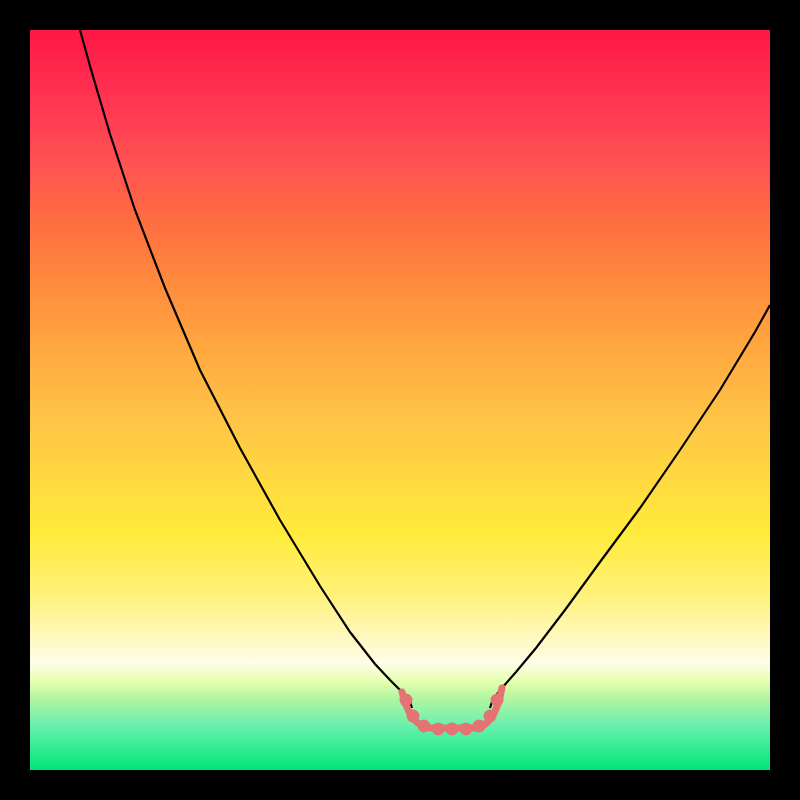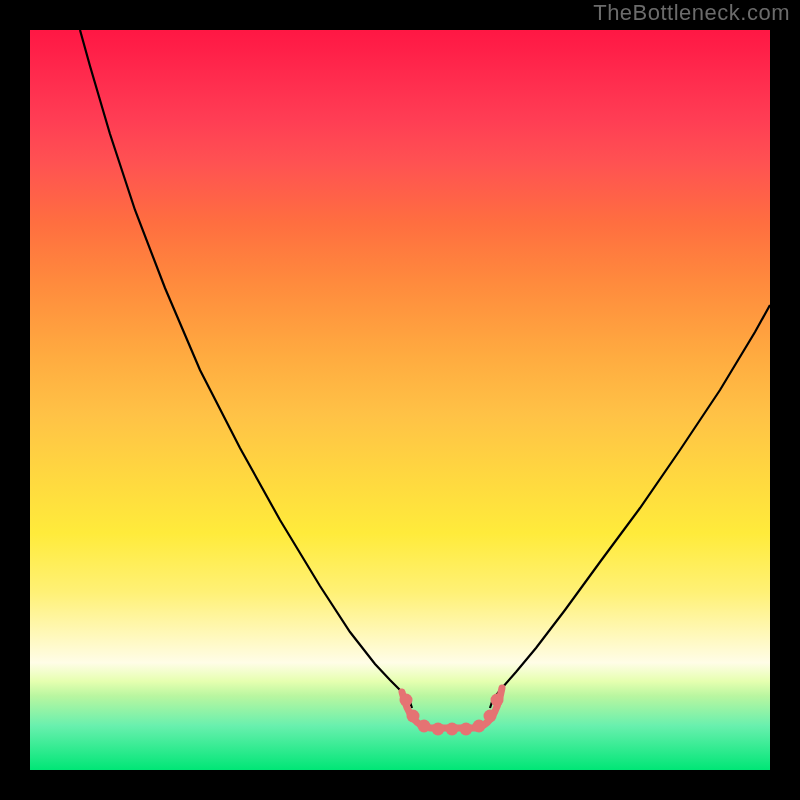--- a/index.html
+++ b/index.html
@@ -62,21 +62,20 @@
     inset: 0;
     width: 100%;
     height: 100%;
     display: block;
   }
 </style>
 </head>
 <body>
 
 <div class="frame">
-  <div class="watermark">TheBottleneck.com</div>
   <div class="plot-area">
     <div class="gradient"></div>
     <svg class="curve" viewBox="0 0 740 740" preserveAspectRatio="none">
       <path fill="none" stroke="#000" stroke-width="2.2" d="M 50 0 L 60 36 L 80 104 L 105 180 L 135 258 L 170 340 L 210 418 L 250 490 L 290 556 L 320 602 L 345 634 L 360 650 L 372 662 Q 378 668 380 672 L 382 678"></path>
       <path fill="none" stroke="#000" stroke-width="2.2" d="M 460 678 L 462 672 Q 465 666 472 658 L 486 642 L 506 618 L 535 580 L 570 532 L 610 478 L 650 420 L 690 360 L 725 302 L 740 275"></path>
       <path fill="none" stroke="#e57373" stroke-width="7" stroke-linecap="round" d="M 372 662 Q 380 696 400 698 L 445 698 Q 465 696 472 658"></path>
       <g id="dots-group">
           <circle cx="376" cy="670" r="6.5" fill="#e57373"></circle>
           <circle cx="383" cy="686" r="6.5" fill="#e57373"></circle>
           <circle cx="394" cy="696" r="6.5" fill="#e57373"></circle>

